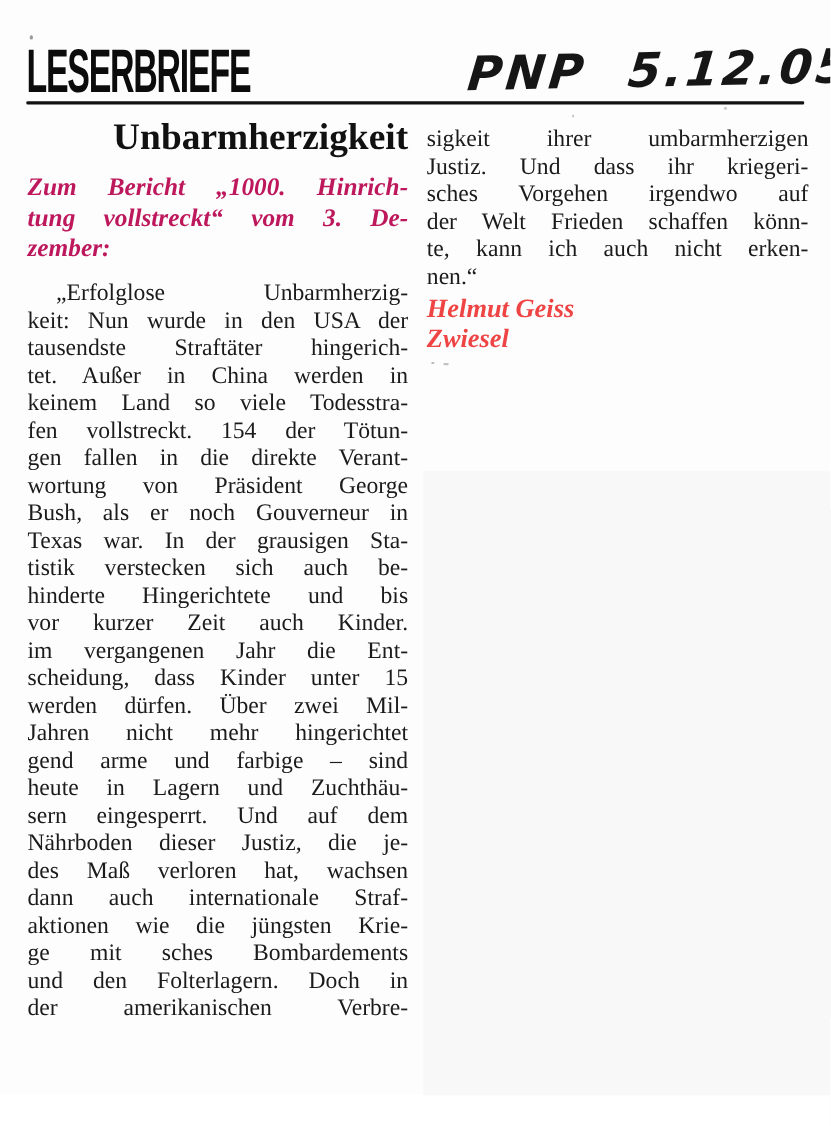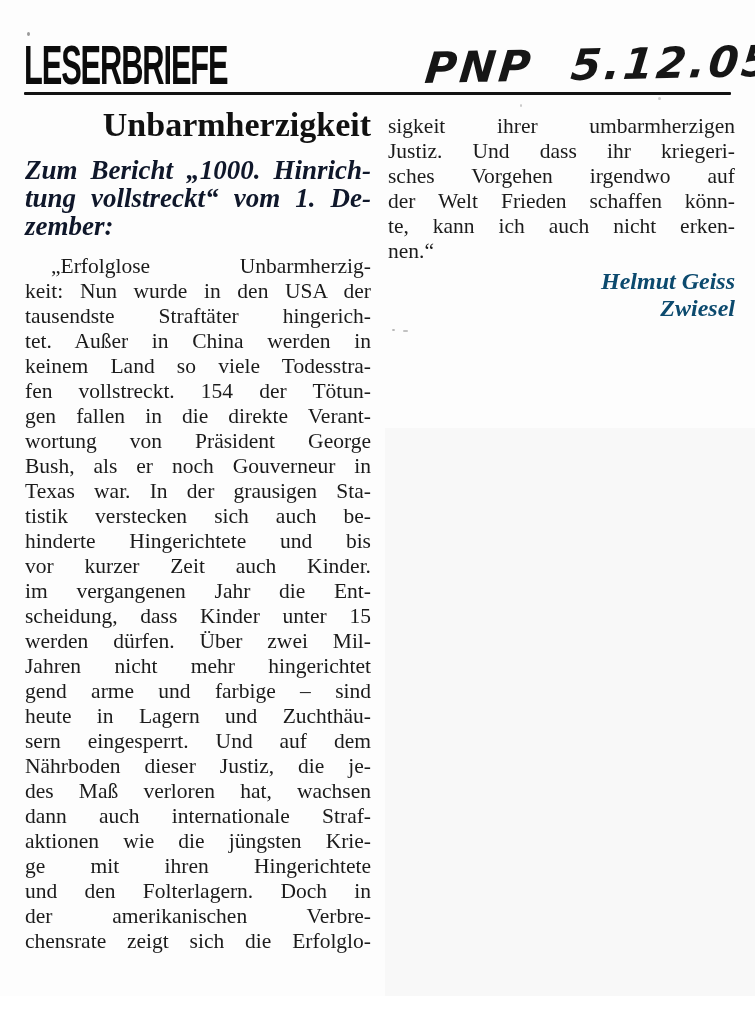--- a/index.html
+++ b/index.html
@@ -37,32 +37,32 @@
   }
   
   .col{position:absolute; z-index:2;}
   .col-left{left:25px; top:106px; width:346px;}
   .col-right{left:388px; top:114px; width:347px;}
   h1.headline{
     margin:0 0 6px 0; font-size:34px; line-height:38px; font-weight:bold;
     color:#111; letter-spacing:0px;text-align:right;
   }
   .intro{margin:12px 0 14px 0; font-style:italic; font-weight:bold;
-    font-size:27px; line-height:28px; color:#0f172a;}
+    font-size:23px; line-height:28px; color:#be185d;}
   .bodytext{font-size:21.5px; line-height:25px; color:var(--ink);}
   .line{
     text-align:justify; text-align-last:justify; white-space:nowrap;
     height:25px; overflow:visible;
   }
   .intro .line{height:28px;}
   .line.end{text-align-last:left;}
   .line.indent{text-indent:26px;}
   .signature{
-    margin-top:4px; text-align:right; font-style:italic; font-weight:bold;
-    font-size:24px; line-height:27px; color:#0c4a6e;
+    margin-top:4px; font-style:italic; font-weight:bold;
+    font-size:24px; line-height:27px; color:#ef4444;
   }
   
   .speck{position:absolute; background:#b5b5b5; border-radius:50%; z-index:3;}
   .speck.s1{left:392px; top:329px; width:3px; height:2px;}
   .speck.s2{left:403px; top:330px; width:5px; height:2px; border-radius:1px; background:#c2c2c2;}
   .speck.s3{left:27px;  top:32px;  width:3px; height:4px; background:#9a9a9a;}
   .speck.s4{left:658px; top:97px;  width:3px; height:3px; background:#cccccc;}
   .speck.s5{left:520px; top:104px; width:2px; height:3px; background:#c8c8c8;}
 </style>
 </head>
@@ -75,21 +75,21 @@
   <div class="handwriting">PNP 5.12.05</div>
 
   <div class="masthead-rule"></div>
 
   <div class="shade"></div>
 
   <div class="col col-left">
     <h1 class="headline">Unbarmherzigkeit</h1>
     <div class="intro">
         <div class="line">Zum Bericht „1000. Hinrich-</div>
-        <div class="line">tung vollstreckt“ vom 1. De-</div>
+        <div class="line">tung vollstreckt“ vom 3. De-</div>
         <div class="line end">zember:</div>
       </div>
     <div class="bodytext">
         <div class="line indent">„Erfolglose Unbarmherzig-</div>
         <div class="line">keit: Nun wurde in den USA der</div>
         <div class="line">tausendste Straftäter hingerich-</div>
         <div class="line">tet. Außer in China werden in</div>
         <div class="line">keinem Land so viele Todesstra-</div>
         <div class="line">fen vollstreckt. 154 der Tötun-</div>
         <div class="line">gen fallen in die direkte Verant-</div>
@@ -103,24 +103,23 @@
         <div class="line">scheidung, dass Kinder unter 15</div>
         <div class="line">werden dürfen. Über zwei Mil-</div>
         <div class="line">Jahren nicht mehr hingerichtet</div>
         <div class="line">gend arme und farbige – sind</div>
         <div class="line">heute in Lagern und Zuchthäu-</div>
         <div class="line">sern eingesperrt. Und auf dem</div>
         <div class="line">Nährboden dieser Justiz, die je-</div>
         <div class="line">des Maß verloren hat, wachsen</div>
         <div class="line">dann auch internationale Straf-</div>
         <div class="line">aktionen wie die jüngsten Krie-</div>
-        <div class="line">ge mit ihren Hingerichtete</div>
+        <div class="line">ge mit sches Bombardements</div>
         <div class="line">und den Folterlagern. Doch in</div>
         <div class="line">der amerikanischen Verbre-</div>
-        <div class="line">chensrate zeigt sich die Erfolglo-</div>
       </div>
   </div>
 
   <div class="col col-right">
     <div class="bodytext">
         <div class="line">sigkeit ihrer umbarmherzigen</div>
         <div class="line">Justiz. Und dass ihr kriegeri-</div>
         <div class="line">sches Vorgehen irgendwo auf</div>
         <div class="line">der Welt Frieden schaffen könn-</div>
         <div class="line">te, kann ich auch nicht erken-</div>

